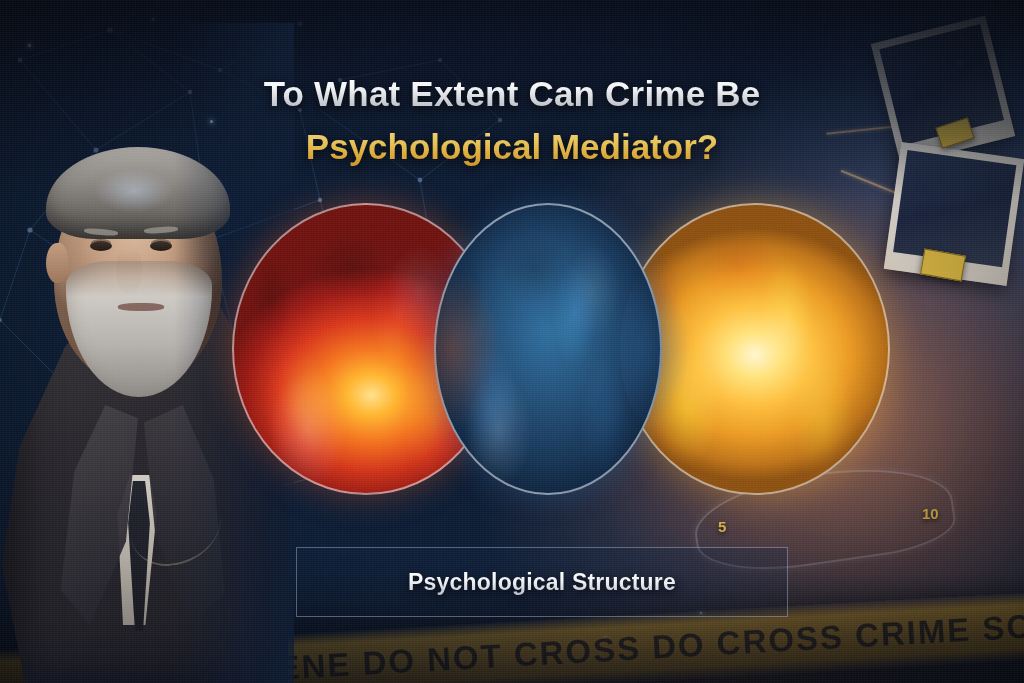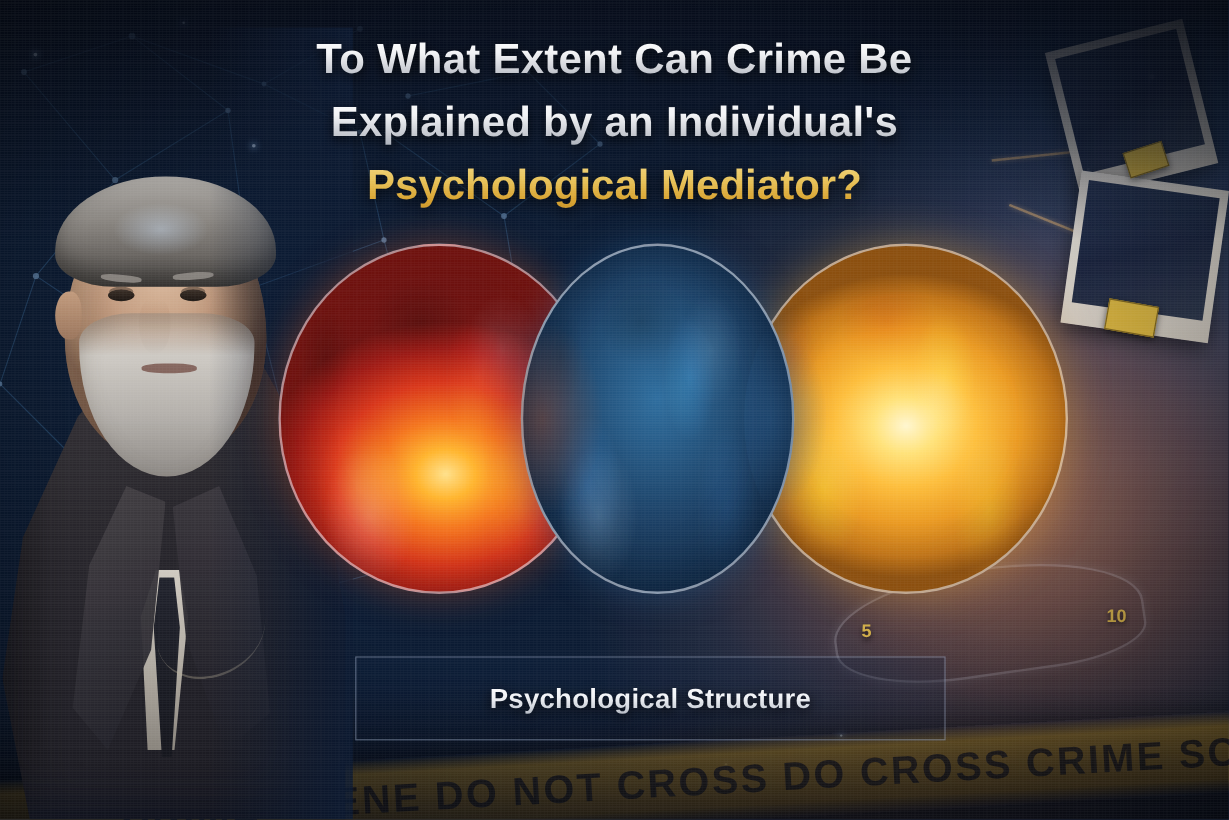--- a/index.html
+++ b/index.html
@@ -213,20 +213,21 @@
   }
   .t-line{
     font-weight:bold;
     font-size:35px;
     line-height:52px;
     letter-spacing:.2px;
     background:linear-gradient(180deg,#ffffff 0%, #f3f4f6 38%, #c9ccd3 66%, #9aa0aa 100%);
     -webkit-background-clip:text; background-clip:text;
     color:transparent; -webkit-text-fill-color:transparent;
     filter:drop-shadow(0 3px 5px rgba(0,0,0,.85));
+    margin-top:44px;
   }
   .t-gold{
     font-weight:bold;
     font-size:35px;
     line-height:54px;
     background:linear-gradient(180deg,#f7dd8e 0%, #e8c35a 40%, #d8a330 70%, #bf8a22 100%);
     -webkit-background-clip:text; background-clip:text;
     color:transparent; -webkit-text-fill-color:transparent;
     filter:drop-shadow(0 3px 6px rgba(0,0,0,.9));
   }
@@ -442,21 +443,20 @@
     <div class="p-eye r"></div>
     <div class="p-nose"></div>
     <div class="p-beard"></div>
     <div class="p-mouth"></div>
     <div class="p-glow"></div>
     <div class="p-edge"></div>
   </div>
 
   <div class="title-wrap">
     <div class="t-line">To What Extent Can Crime Be</div>
-    <div class="t-line">Explained by an Individual's</div>
     <div class="t-gold">Psychological Mediator?</div>
   </div>
 
   <div class="venn">
 
     <div class="circle c-id">
       <div class="flame"></div>
       <div class="smoke"></div>
     </div>
 

